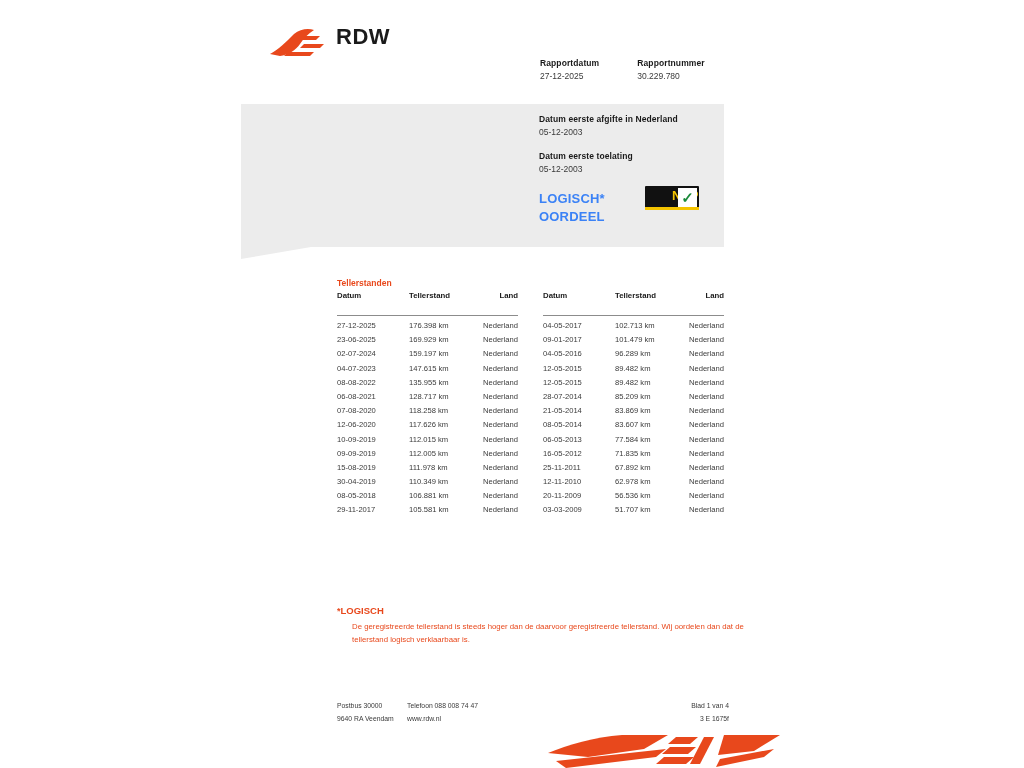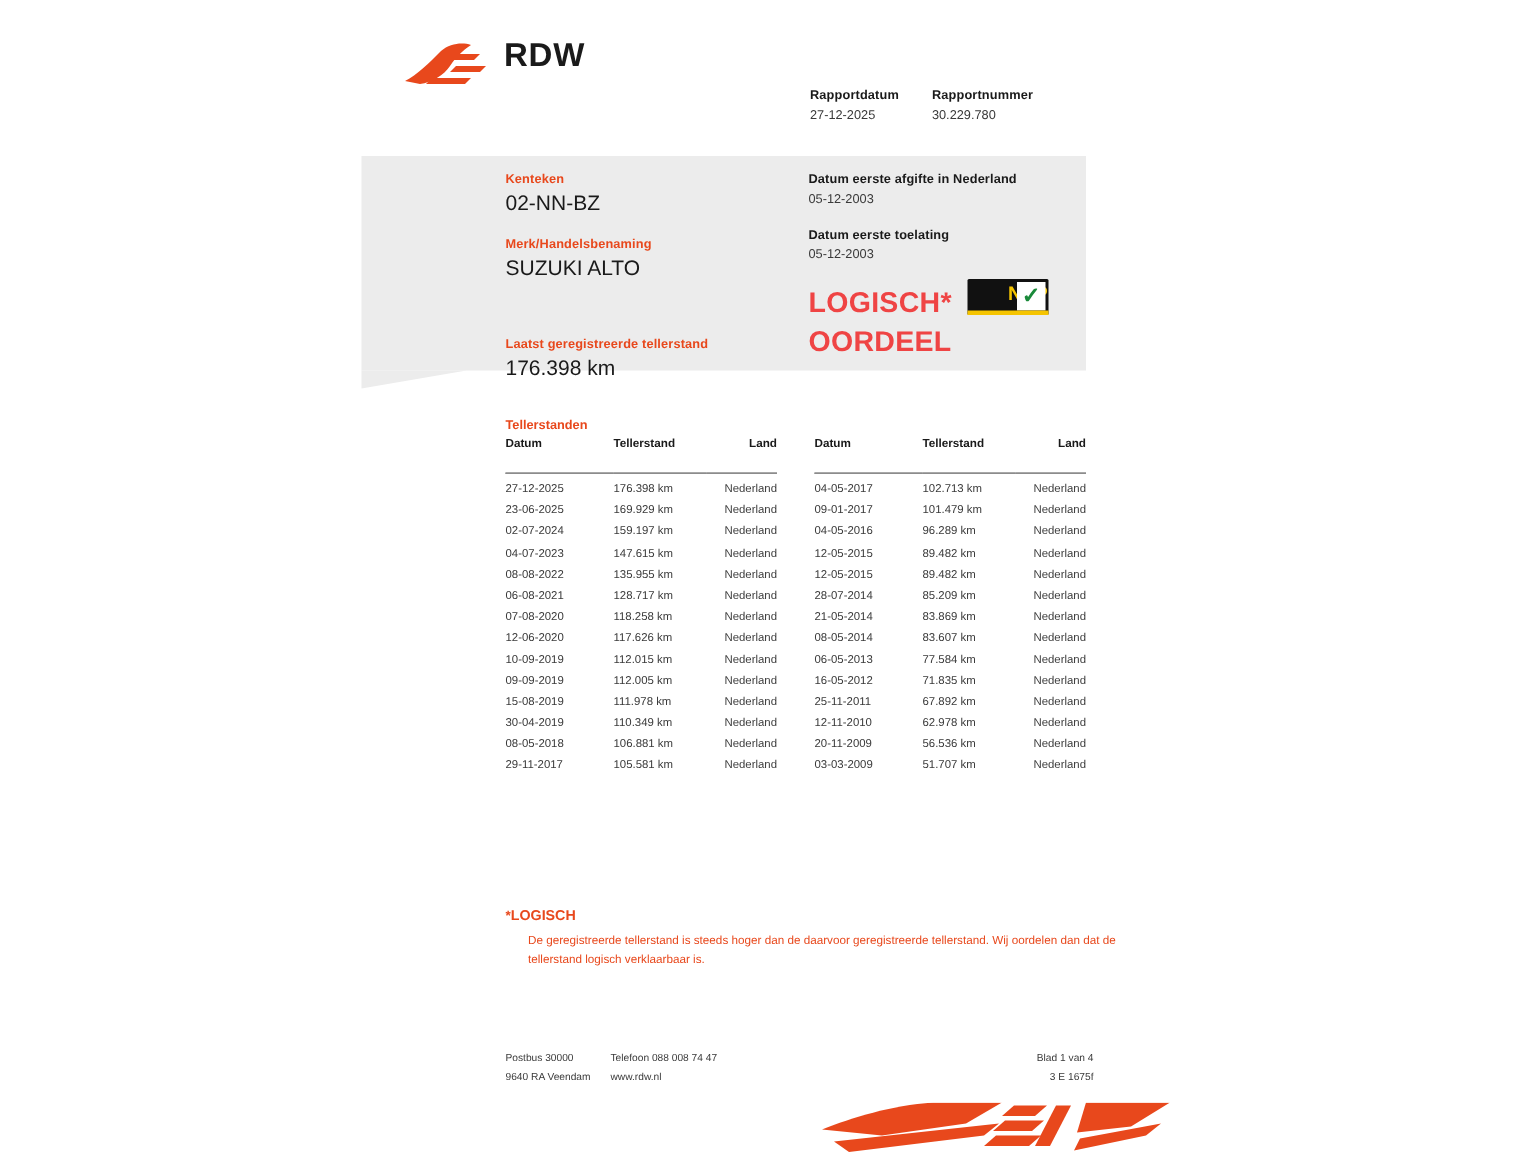--- a/index.html
+++ b/index.html
@@ -46,21 +46,21 @@
     font-size: 17px;
     font-weight: bold;
     color: #e8481c;
     letter-spacing: 0.2px;
   }
   .meta-row {
     position: absolute;
     left: 540px;
     top: 58px;
     display: flex;
-    gap: 22px;
+    gap: 38px;
   }
   .meta-block { }
   .meta-label {
     font-size: 8.5px;
     font-weight: bold;
     color: #1a1a1a;
     letter-spacing: 0.1px;
   }
   .meta-value {
     font-size: 8.5px;
@@ -108,24 +108,24 @@
   .fld-value-small {
     font-size: 8.5px;
     color: #3a3a3a;
     margin-top: 3px;
     margin-bottom: 14px;
   }
   .verdict {
     position: absolute;
     left: 539px;
     top: 190px;
-    font-size: 19px;
+    font-size: 13px;
     font-weight: bold;
     line-height: 1.35;
-    color: #ef4444;
+    color: #3b82f6;
     letter-spacing: 0.2px;
   }
   .nap-badge {
     position: absolute;
     left: 645px;
     top: 186px;
     width: 54px;
     height: 24px;
     background: #111111;
     border-radius: 1px;
@@ -265,29 +265,20 @@
     </div>
     <div class="meta-block">
       <div class="meta-label">Rapportnummer</div>
       <div class="meta-value">30.229.780</div>
     </div>
   </div>
 
   <div class="panel"></div>
   <div class="panel-notch"></div>
 
-  <div class="panel-left">
-    <div class="fld-label">Kenteken</div>
-    <div class="fld-value-big">02-NN-BZ</div>
-    <div class="fld-label">Merk/Handelsbenaming</div>
-    <div class="fld-value-big">SUZUKI ALTO</div>
-    <div style="height:24px"></div>
-    <div class="fld-label">Laatst geregistreerde tellerstand</div>
-    <div class="fld-value-big">176.398 km</div>
-  </div>
 
   <div class="panel-right">
     <div class="fld-label dark">Datum eerste afgifte in Nederland</div>
     <div class="fld-value-small">05-12-2003</div>
     <div class="fld-label dark">Datum eerste toelating</div>
     <div class="fld-value-small">05-12-2003</div>
   </div>
 
   <div class="verdict">
     <div>LOGISCH*</div>

